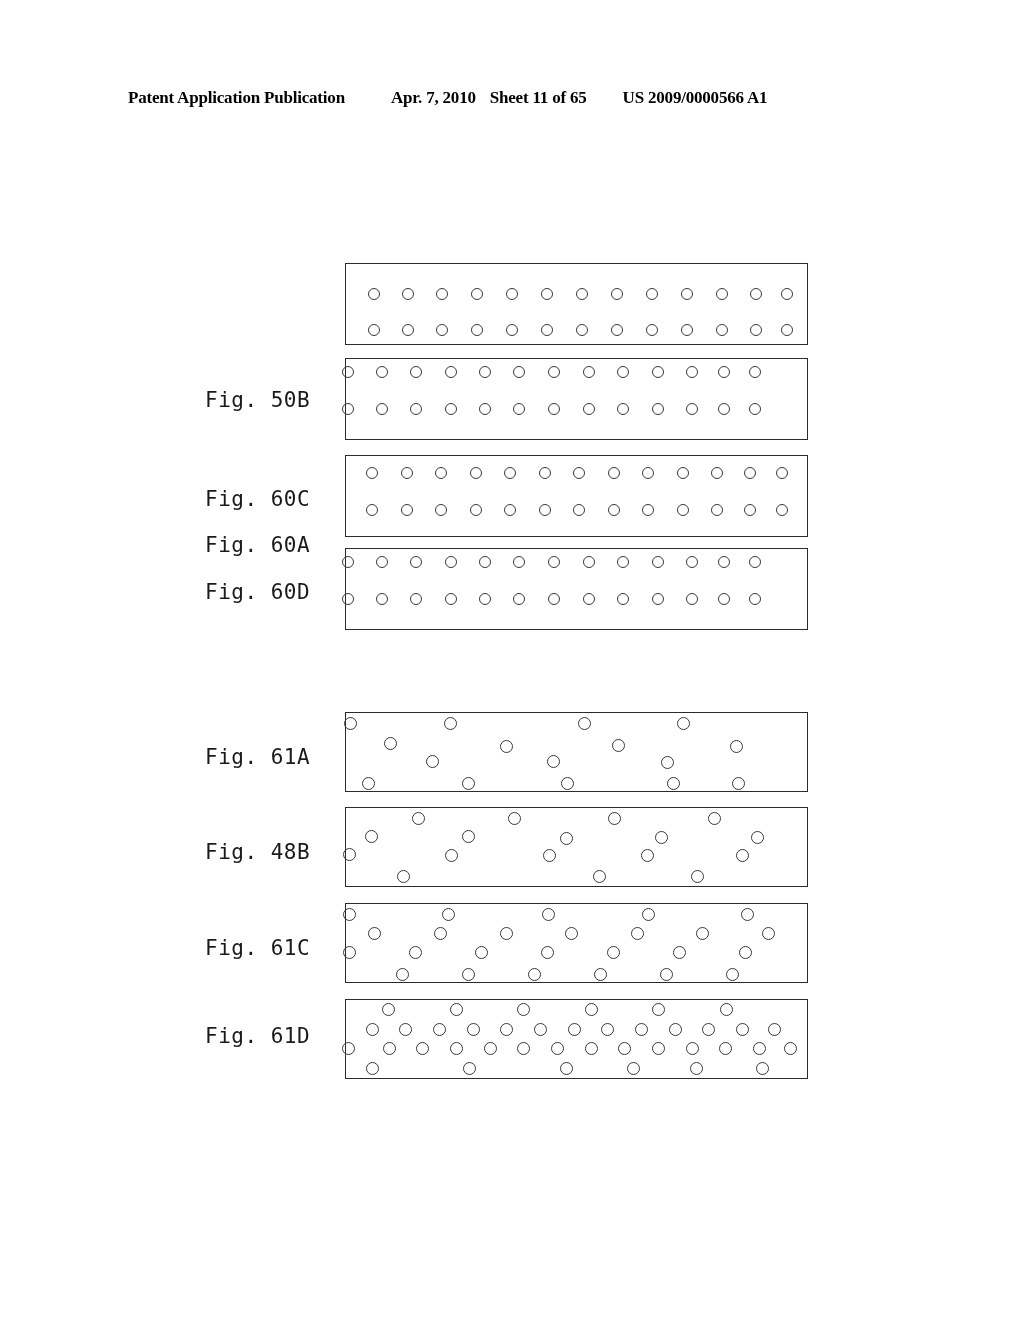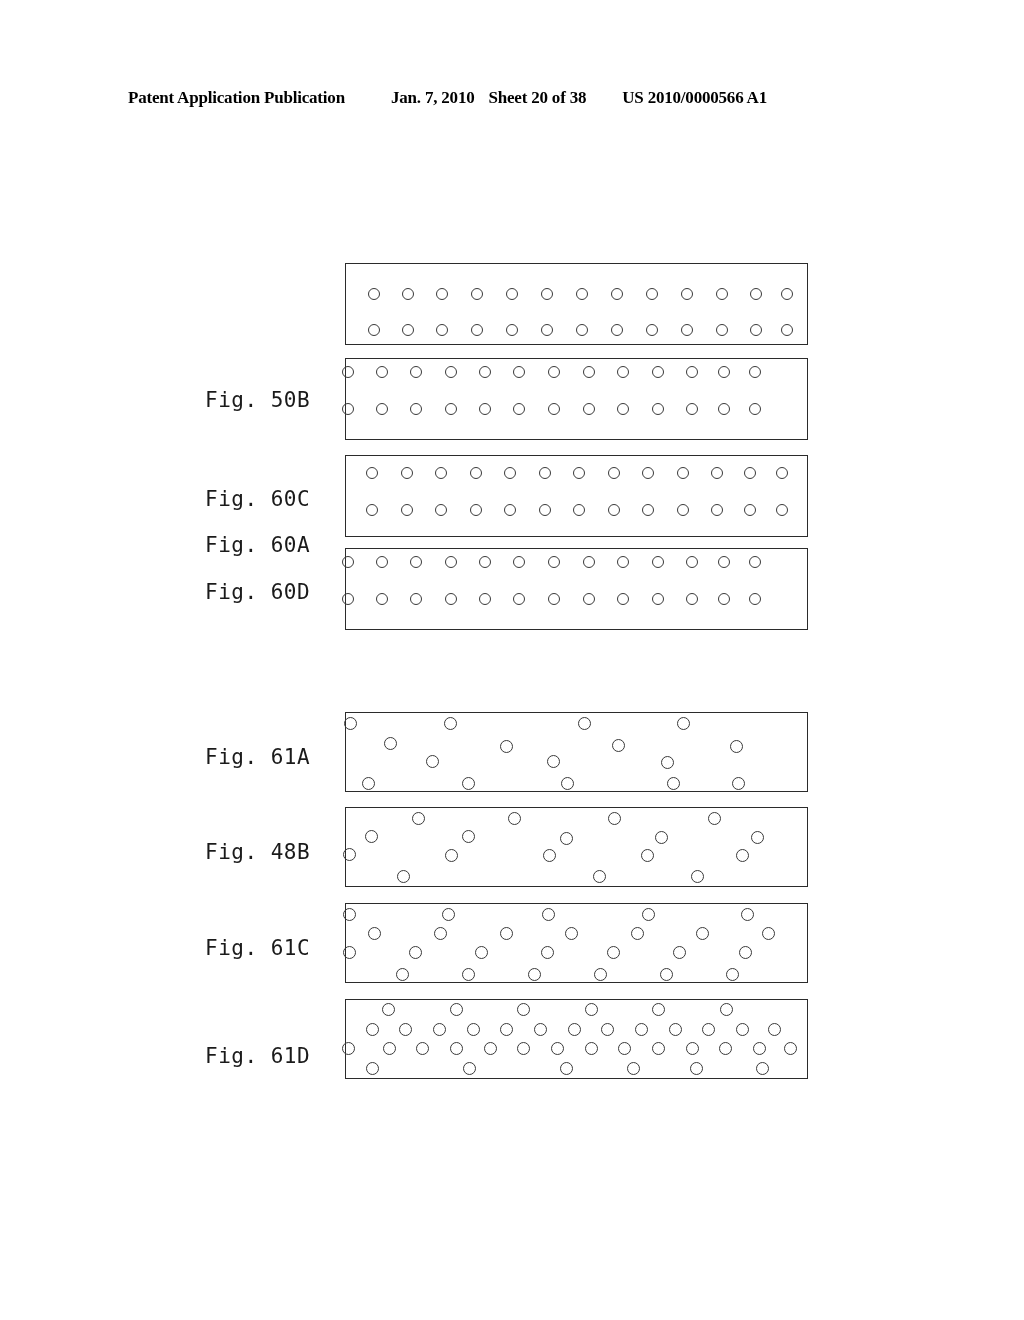--- a/index.html
+++ b/index.html
@@ -80,23 +80,23 @@
     border: 1.5px solid #3a3a3a;
     border-radius: 50%;
     background: transparent;
   }
 </style>
 </head>
 <body>
 
 <div id="page-header">
   <span class="hdr-pub">Patent Application Publication</span>
-  <span class="hdr-date">Jan. 7, 2010</span>
-  <span class="hdr-sheet">Sheet 20 of 38</span>
-  <span class="hdr-num">US 2010/0000566 A1</span>
+  <span class="hdr-date">Apr. 7, 2010</span>
+  <span class="hdr-sheet">Sheet 11 of 65</span>
+  <span class="hdr-num">US 2009/0000566 A1</span>
 </div>
 
 <div class="fig-group" id="fig-group-60">
     <div class="fig-row" style="top: 0px;">
       <div class="fig-label" style="top: 278px;">Fig. 60A</div>
       <div class="fig-panel" style="top: 8px; left: 345px; width: 463px; height: 82px;">
         <div class="hole" style="width: 12px; height: 12px; left: 22px; top: 24px;"></div>
         <div class="hole" style="width: 12px; height: 12px; left: 56px; top: 24px;"></div>
         <div class="hole" style="width: 12px; height: 12px; left: 90px; top: 24px;"></div>
         <div class="hole" style="width: 12px; height: 12px; left: 125px; top: 24px;"></div>
@@ -287,21 +287,21 @@
         <div class="hole" style="width: 13px; height: 13px; left: 392.5px; top: 41.5px;"></div>
         <div class="hole" style="width: 13px; height: 13px; left: 49.5px; top: 63.5px;"></div>
         <div class="hole" style="width: 13px; height: 13px; left: 115.5px; top: 63.5px;"></div>
         <div class="hole" style="width: 13px; height: 13px; left: 181.5px; top: 63.5px;"></div>
         <div class="hole" style="width: 13px; height: 13px; left: 247.5px; top: 63.5px;"></div>
         <div class="hole" style="width: 13px; height: 13px; left: 313.5px; top: 63.5px;"></div>
         <div class="hole" style="width: 13px; height: 13px; left: 379.5px; top: 63.5px;"></div>
       </div>
     </div>
     <div class="fig-row" style="top: 0px;">
-      <div class="fig-label" style="top: 344px;">Fig. 61D</div>
+      <div class="fig-label" style="top: 324px;">Fig. 61D</div>
       <div class="fig-panel" style="top: 299px; left: 345px; width: 463px; height: 80px;">
         <div class="hole" style="width: 13px; height: 13px; left: 35.5px; top: 2.5px;"></div>
         <div class="hole" style="width: 13px; height: 13px; left: 103.5px; top: 2.5px;"></div>
         <div class="hole" style="width: 13px; height: 13px; left: 170.5px; top: 2.5px;"></div>
         <div class="hole" style="width: 13px; height: 13px; left: 238.5px; top: 2.5px;"></div>
         <div class="hole" style="width: 13px; height: 13px; left: 305.5px; top: 2.5px;"></div>
         <div class="hole" style="width: 13px; height: 13px; left: 373.5px; top: 2.5px;"></div>
         <div class="hole" style="width: 13px; height: 13px; left: 19.5px; top: 22.5px;"></div>
         <div class="hole" style="width: 13px; height: 13px; left: 52.5px; top: 22.5px;"></div>
         <div class="hole" style="width: 13px; height: 13px; left: 86.5px; top: 22.5px;"></div>

